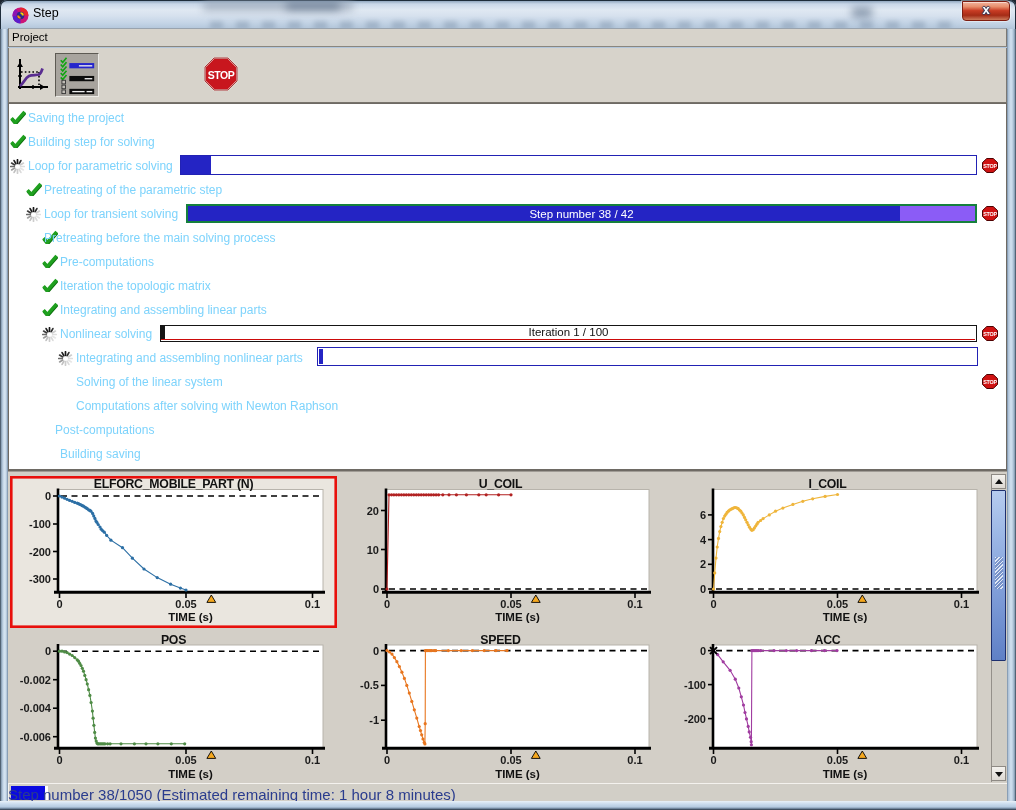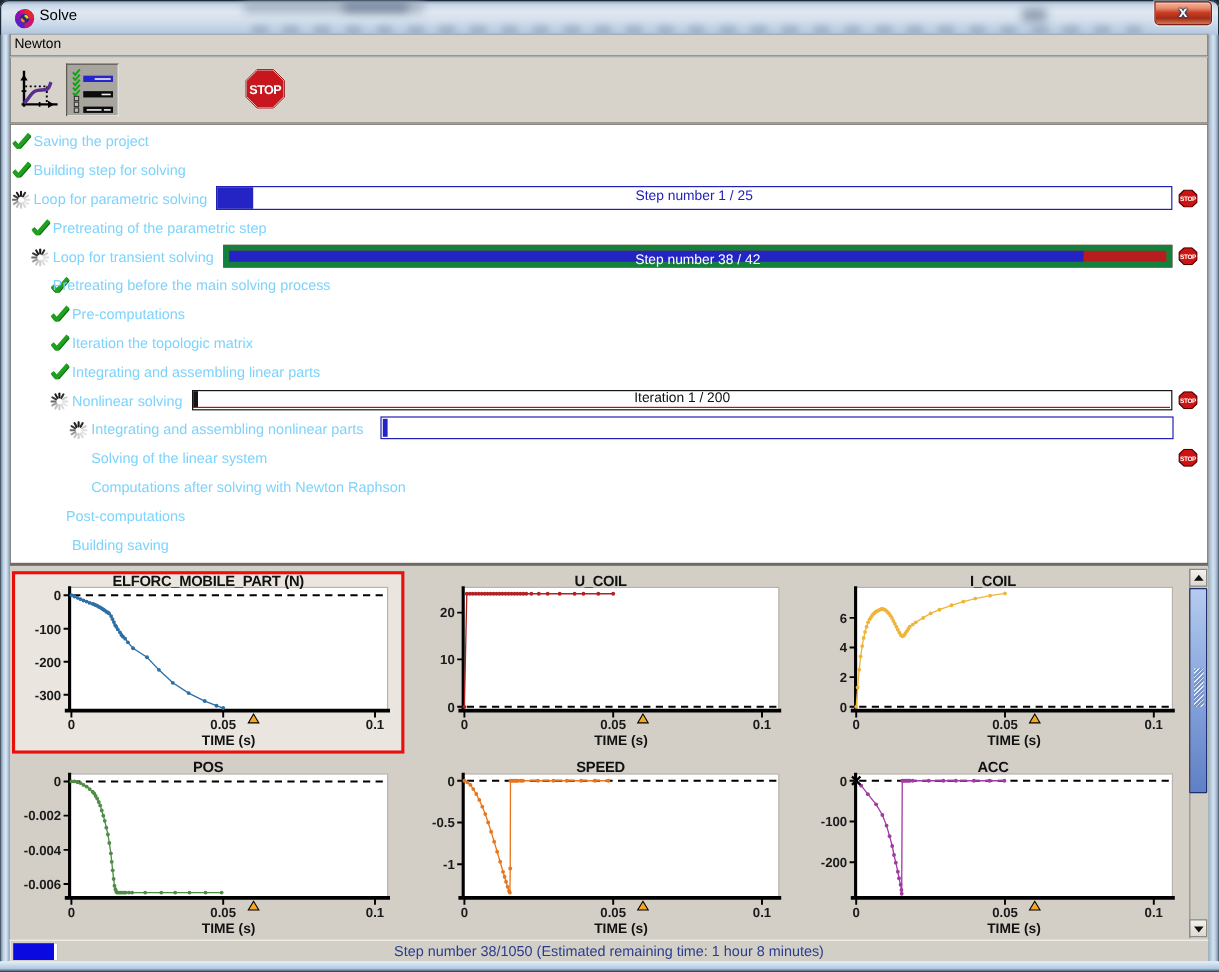--- a/index.html
+++ b/index.html
@@ -7,21 +7,21 @@
 .bartxt{position:absolute;left:0;top:0;width:100%;text-align:center;font-size:11.5px;line-height:17px;white-space:nowrap}
 #win{position:absolute;left:0;top:0;width:1016px;height:810px;border-radius:7px 7px 0 0;background:linear-gradient(180deg,#7e97b2 0,#c9d7e8 4px,#dfe8f2 10px,#d6e1ee 16px,#c4d4e6 23px,#b2c5da 29px);box-shadow:inset 0 0 0 1px #1e2c3a}
 #titlebar{position:absolute;left:0;top:0;width:1016px;height:29px}
 .smudge{position:absolute;filter:blur(4px);opacity:.5}
 #menubar{position:absolute;left:8px;top:28px;width:999px;height:19px;background:#d7d3cb;border:1px solid #7b7873;border-top:1px solid #99a3ae;border-bottom:1px solid #8a867e;box-sizing:border-box}
 #menubar span{position:absolute;left:3px;top:2px;font-size:11.5px;color:#000}
 #toolbar{position:absolute;left:8px;top:48px;width:999px;height:55px;background:#d7d3cb;border-left:1px solid #7b7873;border-right:1px solid #7b7873;border-bottom:1px solid #77736b;box-sizing:border-box}
 #taskpanel{position:absolute;left:8px;top:103px;width:999px;height:367px;background:#fff;border:1px solid #6e6a64;box-sizing:border-box}
 #statusbar{position:absolute;left:8px;top:783px;width:999px;height:18px;background:#d2cfc7;border-top:1px solid #f4f2ee;box-shadow:inset 1px 0 0 #f4f2ee}
 #statusbar .fill{position:absolute;left:3px;top:2px;width:34px;height:14px;background:#0a0ae0;border-right:3px solid #fff}
-#statusbar .txt{position:absolute;left:0;top:2px;width:100%;text-align:center;font-size:12px;color:#2a3c8e}
+#statusbar .txt{position:absolute;left:0;top:2px;width:100%;text-align:left;font-size:15px;color:#2a3c8e}
 #botedge{position:absolute;left:0;top:801px;width:1016px;height:9px;background:linear-gradient(180deg,#e8f1f8 0,#cadcee 3px,#b4cae0 6px,#5a7088 8px,#252f3a 9px)}
 .sideL{position:absolute;left:0;top:29px;width:8px;height:772px;background:linear-gradient(90deg,#26313d 0,#7e95ac 1px,#c3d5e7 3px,#d9e7f4 5px,#a9bed4 7px,#6a7f96 8px)}
 .sideR{position:absolute;right:0;top:29px;width:9px;height:772px;background:linear-gradient(270deg,#26313d 0,#7e95ac 1px,#b7cadd 3px,#d3e2f1 5px,#a9bed4 8px,#6a7f96 9px)}
 #closebtn{position:absolute;left:962px;top:1px;width:46px;height:18px;border-radius:0 4px 4px 4px;background:linear-gradient(180deg,#f2b49e 0,#e88e6c 26%,#c83c24 48%,#a52c16 74%,#cc7a5a 100%);border:1px solid #7e1d10;box-shadow:inset 0 1px 0 rgba(255,255,255,.5), 0 0 0 1px rgba(255,255,255,.4)}
 #closebtn span{position:absolute;left:0;top:0;width:100%;text-align:center;font-size:13px;font-weight:bold;color:#fff;line-height:16px;text-shadow:-1px 0 1px #2e3c5e,1px 0 1px #2e3c5e,0 -1px 1px #2e3c5e,0 1px 1px #2e3c5e}
 .sb{position:absolute;left:991px;width:15px}
 #sb-track{top:474px;height:308px;background:#cfccc4;border-left:1px solid #94908a}
 #sb-up{top:474px;height:15px;background:linear-gradient(180deg,#f4f2ee,#dcd8d2);border:1px solid #8e8a84;box-sizing:border-box}
 #sb-dn{top:766px;height:15px;background:linear-gradient(180deg,#f4f2ee,#dcd8d2);border:1px solid #8e8a84;box-sizing:border-box}
 #sb-thumb{top:490px;height:171px;background:linear-gradient(180deg,#b6cbee 0,#9db8e6 25%,#7f9dd8 60%,#5f80c6 100%);border:1.5px solid #1d2f6e;box-sizing:border-box;border-radius:1px}
@@ -37,29 +37,29 @@
   <div class="smudge" style="left:852px;top:7px;width:20px;height:11px;background:#4e637e;opacity:.55"></div>
   <svg width="17" height="17" viewBox="0 0 17 17" style="position:absolute;left:12px;top:7px">
     <circle cx="8.5" cy="8.5" r="8" fill="#cc1477"></circle>
     <path d="M8.5 .5 A8 8 0 0 1 16.5 8.5 L12 8.5 A3.5 3.5 0 0 0 8.5 5 Z" fill="#e8262a"></path>
     <path d="M8.5 16.5 A8 8 0 0 1 .5 8.5 L5 8.5 A3.5 3.5 0 0 0 8.5 12 Z" fill="#5a1ecc"></path>
     <path d="M.5 8.5 A8 8 0 0 1 4 2 L6.5 5.5 A3.5 3.5 0 0 0 5 8.5 Z" fill="#8c14b4"></path>
     <circle cx="8.5" cy="8.5" r="3.8" fill="#28288c"></circle>
     <path d="M8.5 5.2 A3.3 3.3 0 0 1 11.8 8.5 L9.9 8.5 A1.4 1.4 0 0 0 8.5 7.1 Z" fill="#ffd200"></path>
     <path d="M8.5 11.8 A3.3 3.3 0 0 1 5.2 8.5 L7.1 8.5 A1.4 1.4 0 0 0 8.5 9.9 Z" fill="#ff9000"></path>
   </svg>
-  <span style="position:absolute;left:33px;top:6px;font-size:12.5px;color:#000">Solve</span>
+  <span style="position:absolute;left:33px;top:6px;font-size:12.5px;color:#000">Step</span>
   <div id="closebtn">
       <span>x</span>
     </div>
 </div>
 <div class="sideL"></div>
 <div class="sideR"></div>
 <div id="menubar">
-    <span>Newton</span>
+    <span>Project</span>
   </div>
 <div id="toolbar">
     <svg width="36" height="38" viewBox="0 0 36 38" style="position:absolute;left:6px;top:8px">
       <line x1="5" y1="3" x2="5" y2="33" stroke="#000" stroke-width="2"></line>
       <line x1="3" y1="31" x2="33" y2="31" stroke="#000" stroke-width="2"></line>
       <path d="M5 6 L2 11 L8 11 Z" fill="#000"></path>
       <path d="M30 31 L25 28 L25 34 Z" fill="#000"></path>
       <path d="M6 16 H24 M24 16 V31" fill="none" stroke="#000" stroke-width="1.6" stroke-dasharray="1.6,2.2"></path>
       <path d="M5 30 C9 27 10 22 14 20 C17 18.6 21 19.4 24 18.5 C26 17.8 26.5 15 27.5 12.5" fill="none" stroke="#5a2d91" stroke-width="2.8"></path>
       <line x1="3" y1="20" x2="7" y2="20" stroke="#000" stroke-width="1.4"></line>
@@ -183,38 +183,37 @@
       <line x1="4.73" y1="5.90" x2="1.61" y2="4.10" stroke="#3a3a3a" stroke-width="1.7" stroke-linecap="round"></line>
       <line x1="5.90" y1="4.73" x2="4.10" y2="1.61" stroke="#1e1e1e" stroke-width="1.7" stroke-linecap="round"></line>
     </svg></div>
 <div class="abs rowtxt" style="left:76px;top:351.0px">Integrating and assembling nonlinear parts</div>
 <div class="abs rowtxt" style="left:76px;top:375.0px">Solving of the linear system</div>
 <div class="abs rowtxt" style="left:76px;top:399.0px">Computations after solving with Newton Raphson</div>
 <div class="abs rowtxt" style="left:55px;top:423.0px">Post-computations</div>
 <div class="abs rowtxt" style="left:60px;top:447.0px">Building saving</div>
 <div class="abs" style="left:180px;top:155px;width:797px;height:20px;border:1px solid #2222b4;background:#fff;box-sizing:border-box">
     <div style="position:absolute;left:0;top:0;width:30px;height:100%;background:#2424c4"></div>
-    <div class="bartxt" style="color:#2222bb">Step number 1 / 25</div>
   </div>
 <div class="abs" style="left:982px;top:157.5px"><svg width="16" height="15" viewBox="0 0 16 15">
       <polygon points="4.8,0.5 11.2,0.5 15.5,4.5 15.5,10.5 11.2,14.5 4.8,14.5 0.5,10.5 0.5,4.5" fill="#cf1212" stroke="#4e0202" stroke-width="1"></polygon>
       <text x="8" y="9.9" font-family="Liberation Sans,sans-serif" font-size="5.4" font-weight="bold" fill="#fff" text-anchor="middle" letter-spacing="-0.3">STOP</text>
     </svg></div>
-<div class="abs" style="left:186px;top:204px;width:791px;height:19px;border:5px solid #15803d;background:#b91c1c;box-sizing:border-box">
+<div class="abs" style="left:186px;top:204px;width:791px;height:19px;border:2px solid #15803d;background:#8b5cf6;box-sizing:border-box">
     <div style="position:absolute;left:0;top:0;width:712px;height:100%;background:#2424c4"></div>
     <div class="bartxt" style="color:#fff;line-height:17px">Step number 38 / 42</div>
   </div>
 <div class="abs" style="left:982px;top:205.5px"><svg width="16" height="15" viewBox="0 0 16 15">
       <polygon points="4.8,0.5 11.2,0.5 15.5,4.5 15.5,10.5 11.2,14.5 4.8,14.5 0.5,10.5 0.5,4.5" fill="#cf1212" stroke="#4e0202" stroke-width="1"></polygon>
       <text x="8" y="9.9" font-family="Liberation Sans,sans-serif" font-size="5.4" font-weight="bold" fill="#fff" text-anchor="middle" letter-spacing="-0.3">STOP</text>
     </svg></div>
 <div class="abs" style="left:160px;top:325px;width:817px;height:17px;border:1.5px solid #151515;background:#fff;box-sizing:border-box">
     <div style="position:absolute;left:0;top:0;width:4px;height:14px;background:#151515"></div>
     <div style="position:absolute;left:0;top:12.5px;width:814px;height:1.5px;background:#cc0a0a"></div>
-    <div class="bartxt" style="color:#111;line-height:13px">Iteration 1 / 200</div>
+    <div class="bartxt" style="color:#111;line-height:13px">Iteration 1 / 100</div>
   </div>
 <div class="abs" style="left:982px;top:325.5px"><svg width="16" height="15" viewBox="0 0 16 15">
       <polygon points="4.8,0.5 11.2,0.5 15.5,4.5 15.5,10.5 11.2,14.5 4.8,14.5 0.5,10.5 0.5,4.5" fill="#cf1212" stroke="#4e0202" stroke-width="1"></polygon>
       <text x="8" y="9.9" font-family="Liberation Sans,sans-serif" font-size="5.4" font-weight="bold" fill="#fff" text-anchor="middle" letter-spacing="-0.3">STOP</text>
     </svg></div>
 <div class="abs" style="left:317px;top:347px;width:661px;height:19px;border:1.5px solid #2222b4;background:#fff;box-sizing:border-box">
     <div style="position:absolute;left:0.5px;top:0.5px;width:4px;height:15px;background:#2424c4"></div>
   </div>
 <div class="abs" style="left:982px;top:373.5px"><svg width="16" height="15" viewBox="0 0 16 15">
       <polygon points="4.8,0.5 11.2,0.5 15.5,4.5 15.5,10.5 11.2,14.5 4.8,14.5 0.5,10.5 0.5,4.5" fill="#cf1212" stroke="#4e0202" stroke-width="1"></polygon>

